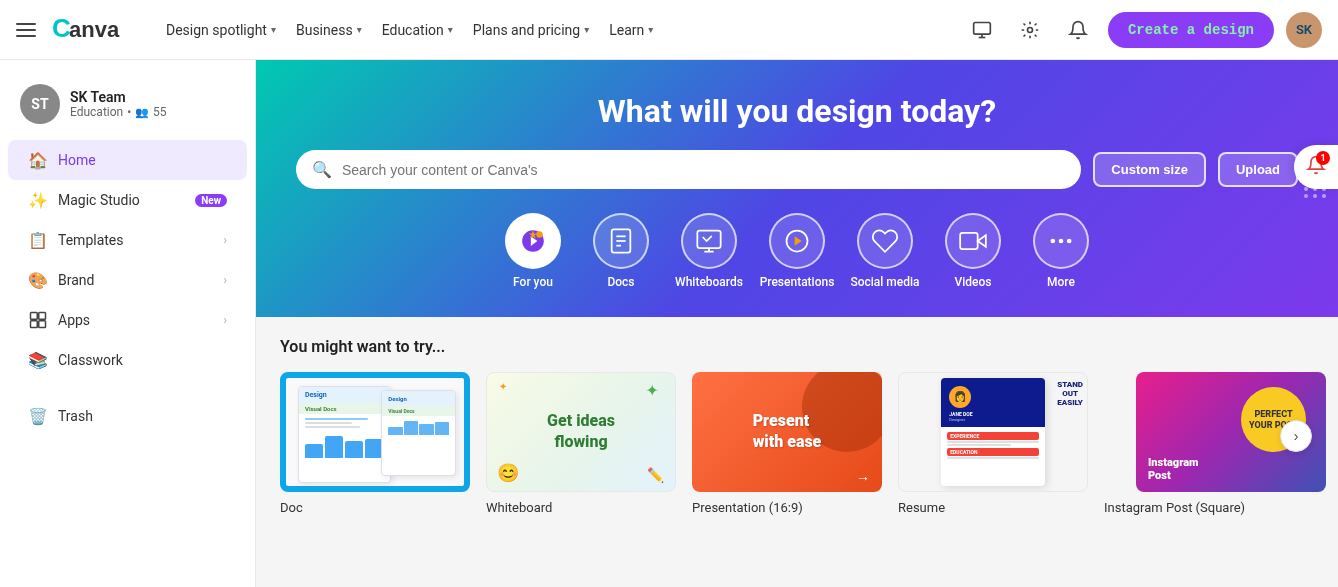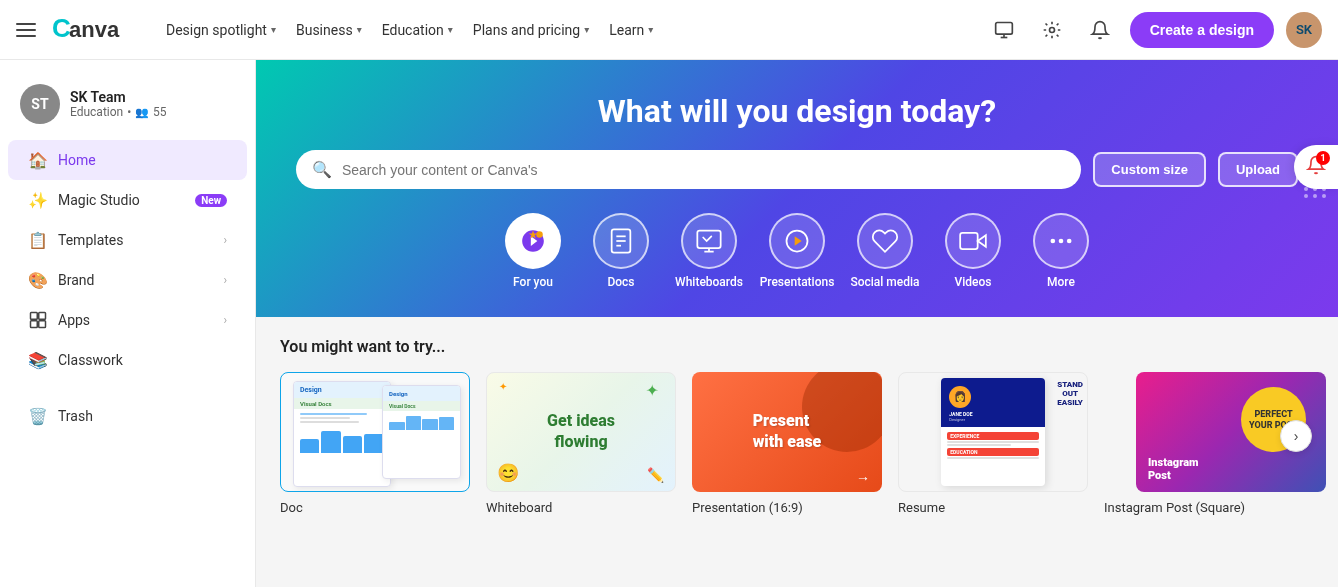--- a/index.html
+++ b/index.html
@@ -12,21 +12,21 @@
     }
     .topnav-hamburger { width: 24px; height: 24px; cursor: pointer; display: flex; flex-direction: column; justify-content: center; gap: 4px; margin-right: 12px; }
     .topnav-hamburger span { display: block; width: 20px; height: 2px; background: #444; border-radius: 2px; }
     .topnav-logo { margin-right: 24px; }
     .topnav-logo svg { width: 80px; height: 30px; }
     .topnav-links { display: flex; flex: 1; }
     .topnav-link { display: flex; align-items: center; gap: 4px; padding: 6px 10px; font-size: 14px; color: #333; cursor: pointer; border-radius: 6px; white-space: nowrap; }
     .topnav-link .chevron { font-size: 10px; color: #666; }
     .topnav-actions { display: flex; align-items: center; gap: 12px; }
     .topnav-icon-btn { width: 36px; height: 36px; display: flex; align-items: center; justify-content: center; border-radius: 50%; cursor: pointer; color: #444; font-size: 18px; }
-    .create-btn { background: #8b3cf7; color: #ffffff; border: none; border-radius: 20px; padding: 10px 20px; font-size: 14px; font-weight: 600; cursor: pointer; white-space: nowrap; }
+    .create-btn { background: #8b3cf7; color: #86efac; border: none; border-radius: 20px; padding: 10px 20px; font-size: 14px; font-weight: 600; cursor: pointer; white-space: nowrap; font-family: Liberation Mono, monospace; }
     .avatar-placeholder { width: 36px; height: 36px; border-radius: 50%; background: #c8956c; display: flex; align-items: center; justify-content: center; color: #0c4a6e; font-size: 13px; font-weight: 600; cursor: pointer; }
 
     
     .layout { display: flex; height: calc(587px - 60px); }
 
     
     .sidebar { width: 256px; background: #fff; border-right: 1px solid #e8e8e8; padding: 16px 0; flex-shrink: 0; overflow-y: auto; }
     .sidebar-team { display: flex; align-items: center; gap: 10px; padding: 8px 20px 16px; }
     .sidebar-team-avatar { width: 40px; height: 40px; border-radius: 50%; background: #888; display: flex; align-items: center; justify-content: center; color: white; font-size: 14px; font-weight: 700; flex-shrink: 0; }
     .sidebar-team-info { }
@@ -321,21 +321,21 @@
         <span style="width:4px;height:4px;background:white;border-radius:50%;display:block;"></span>
         <span style="width:4px;height:4px;background:white;border-radius:50%;display:block;"></span>
       </div>
     </div>
 
     <div class="suggestions">
       <h2 class="suggestions-title">You might want to try...</h2>
       <div class="suggestions-row">
 
         <div class="suggestion-card">
-          <div class="suggestion-thumb thumb-doc" style="position:relative;border-radius:8px;overflow:hidden;height:120px;background:#f9f9f9;border:1px solid #0ea5e9;">
+          <div class="suggestion-thumb thumb-doc" style="position:relative;border-radius:8px;overflow:hidden;height:120px;background:#f9f9f9;border:6px solid #0ea5e9;">
             <div style="position:absolute;left:12px;top:8px;width:52%;height:90%;background:white;border:1px solid #dde;border-radius:4px;box-shadow:2px 2px 6px rgba(0,0,0,0.08);overflow:hidden;">
               <div style="background:#e3f2fd;padding:4px 6px;font-size:7px;font-weight:700;color:#1565c0;">Design</div>
               <div style="background:#e8f5e9;padding:2px 6px;font-size:6px;font-weight:600;color:#2e7d32;">Visual Docs</div>
               <div style="padding:4px 6px;display:flex;flex-direction:column;gap:2px;">
                 <div style="height:2px;background:#90caf9;border-radius:1px;width:80%;"></div>
                 <div style="height:2px;background:#ddd;border-radius:1px;width:60%;"></div>
                 <div style="height:2px;background:#ddd;border-radius:1px;width:70%;"></div>
               </div>
               <div style="padding:2px 6px;display:flex;align-items:flex-end;gap:2px;height:28px;">
                 <div style="flex:1;background:#42a5f5;border-radius:2px 2px 0 0;height:60%;"></div>

